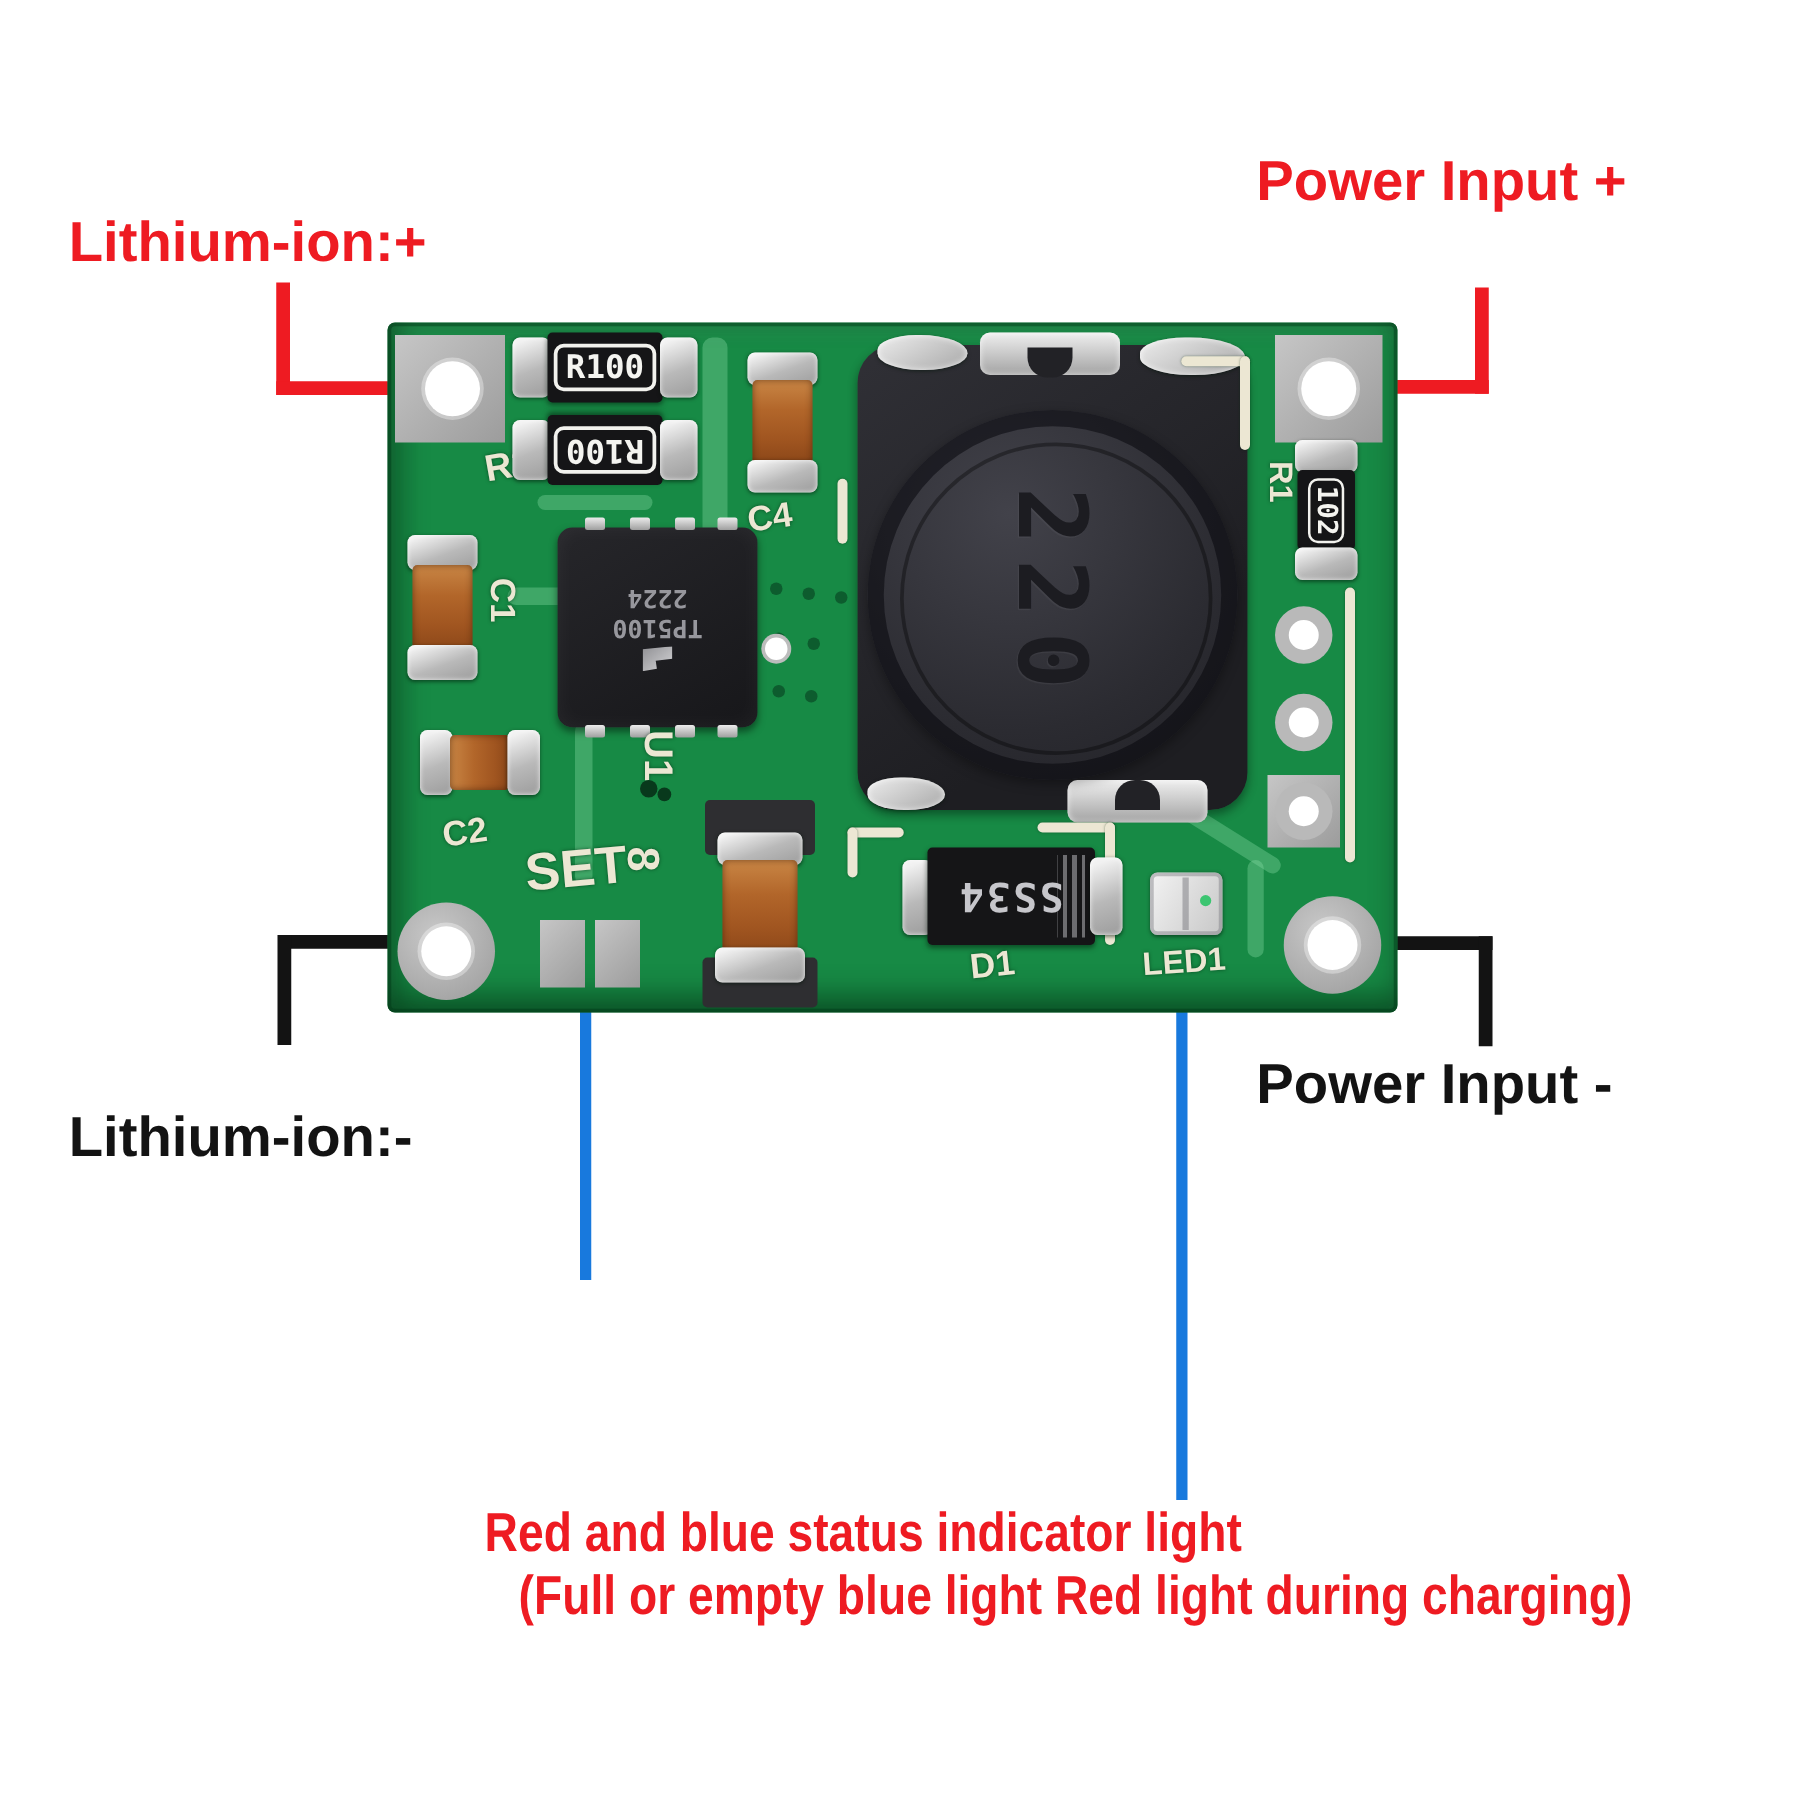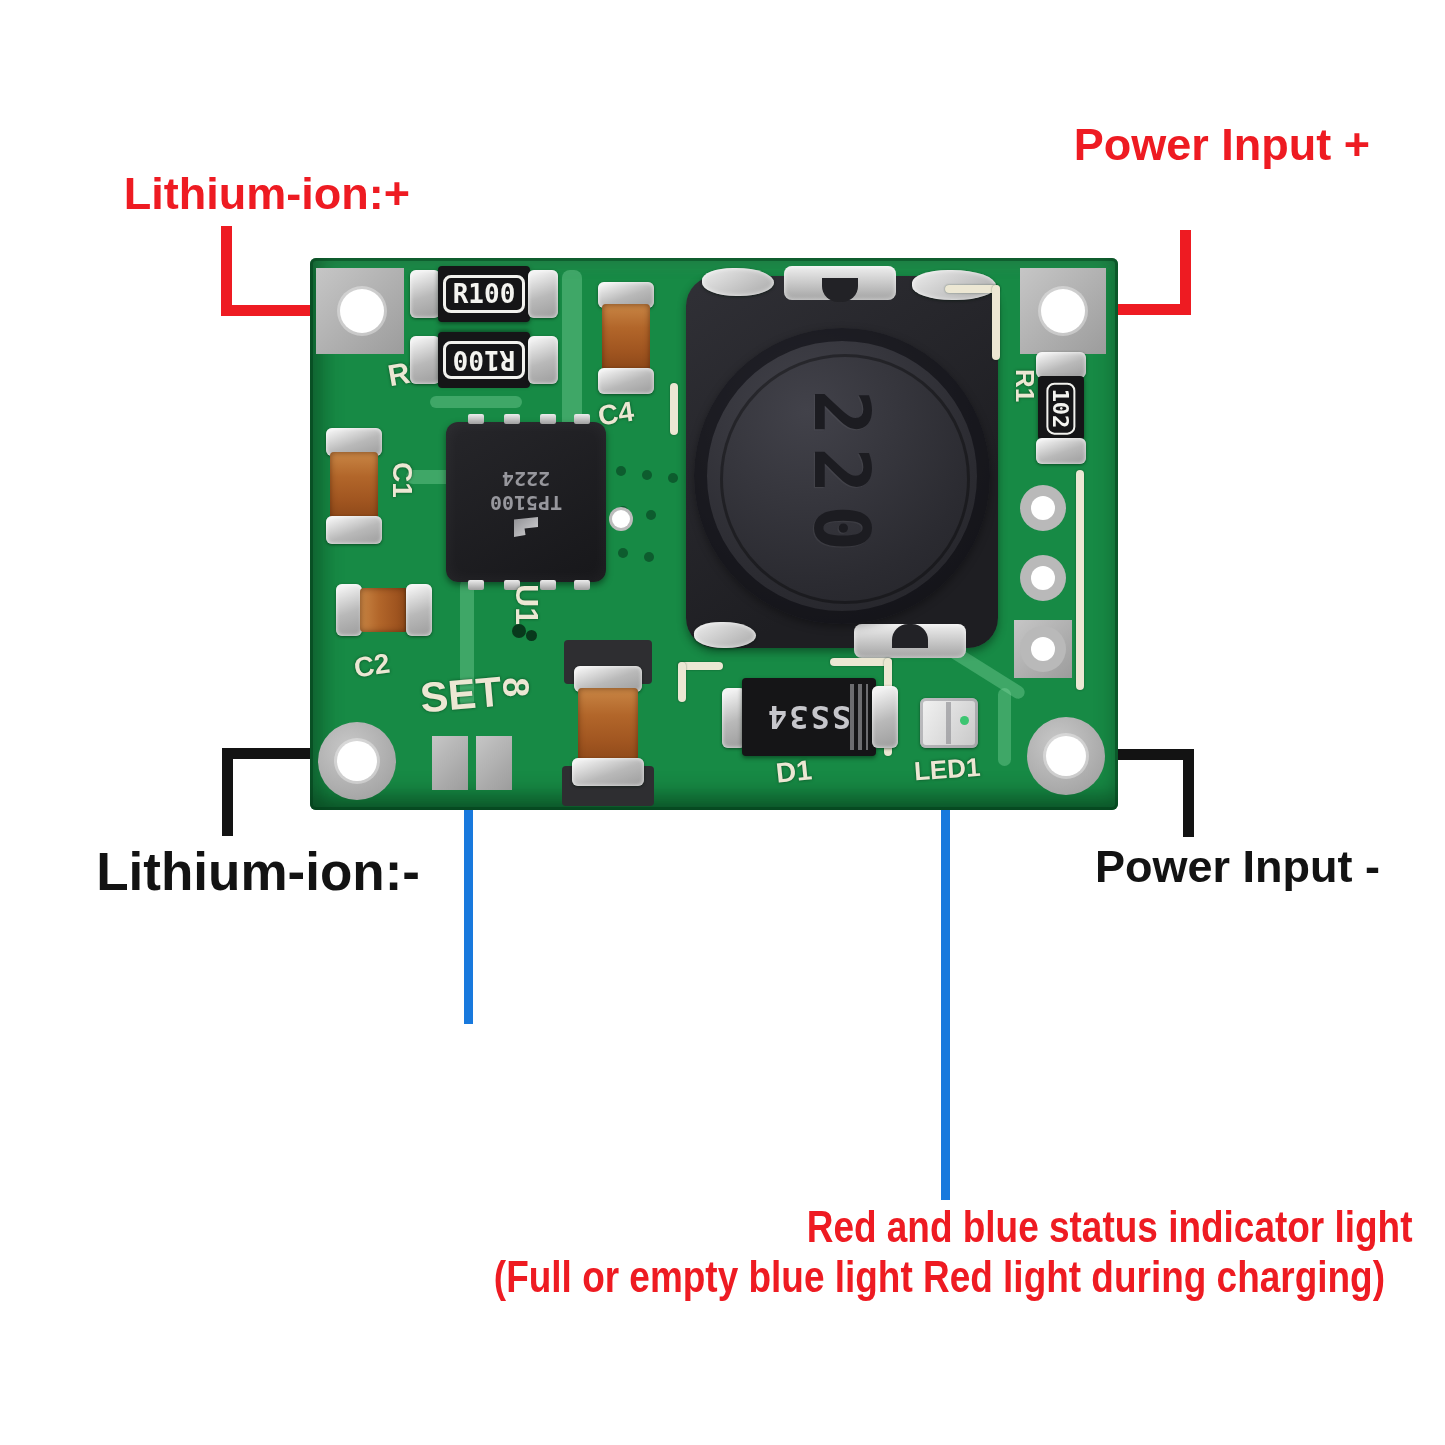--- a/index.html
+++ b/index.html
@@ -1,19 +1,19 @@
 <!DOCTYPE html>
 <html><head>
 <meta charset="utf-8">
 <style>
   html,body{margin:0;padding:0;background:#fff;}
   .stage{position:relative;width:1445px;height:1445px;background:#ffffff;overflow:hidden;
          font-family:"Liberation Sans",sans-serif;}
   .abs{position:absolute;}
-  .ann{position:absolute;font-weight:bold;text-align:right;line-height:1.16;}
+  .ann{position:absolute;font-weight:bold;text-align:left;line-height:1.16;}
   .red{color:#ee1b22;}
   .blk{color:#131313;}
   .lineseg{position:absolute;}
   .seg-red{background:#ee1b22;}
   .seg-black{background:#131313;}
   .seg-blue{background:#1879dd;}
   
   .pcb{position:absolute;left:310px;top:258px;width:808px;height:552px;background:#178a45;
        border-radius:6px;
        box-shadow:inset 0 0 0 3px rgba(0,55,22,.45), inset 0 -14px 22px rgba(0,30,10,.45),
@@ -72,21 +72,21 @@
 <body>
 
 <div class="stage">
 
   <div class="ann red" style="left:55px;top:168px;width:355px;font-size:45px;">Lithium-ion:+</div>
 
   <div class="ann red" style="left:1005px;top:118px;width:365px;font-size:45px;line-height:54px;">
     <div>Power Input +</div>
   </div>
 
-  <div class="ann blk" style="left:55px;top:841px;width:365px;font-size:53px;">Lithium-ion:-</div>
+  <div class="ann blk" style="left:55px;top:884px;width:365px;font-size:45px;">Lithium-ion:-</div>
 
   <div class="ann blk" style="left:1005px;top:841px;width:375px;font-size:45px;">Power Input -</div>
 
 
   <div class="ann red" style="left:330px;top:1202px;width:1140px;font-size:44px;line-height:50px;">
     <div><span class="cond">Red and blue status indicator light</span></div>
     <div><span class="cond">(Full or empty blue light Red light during charging)</span></div>
   </div>
 
   <div class="lineseg seg-red" style="left:221px;top:226px;width:11px;height:90px;"></div>

